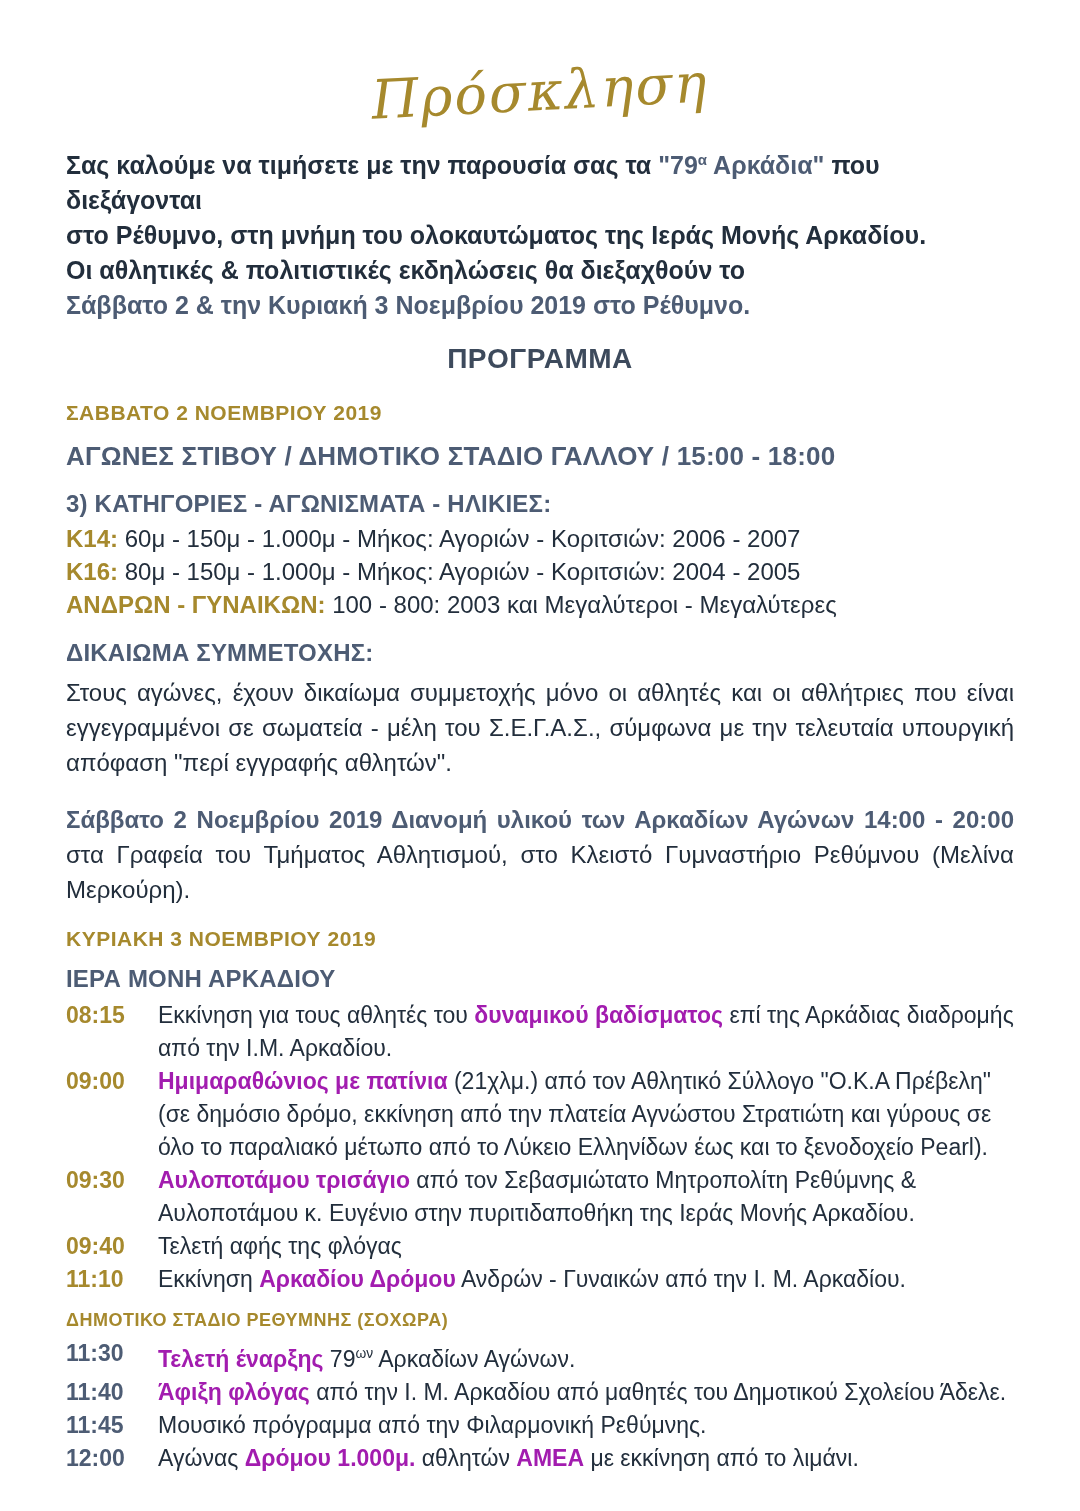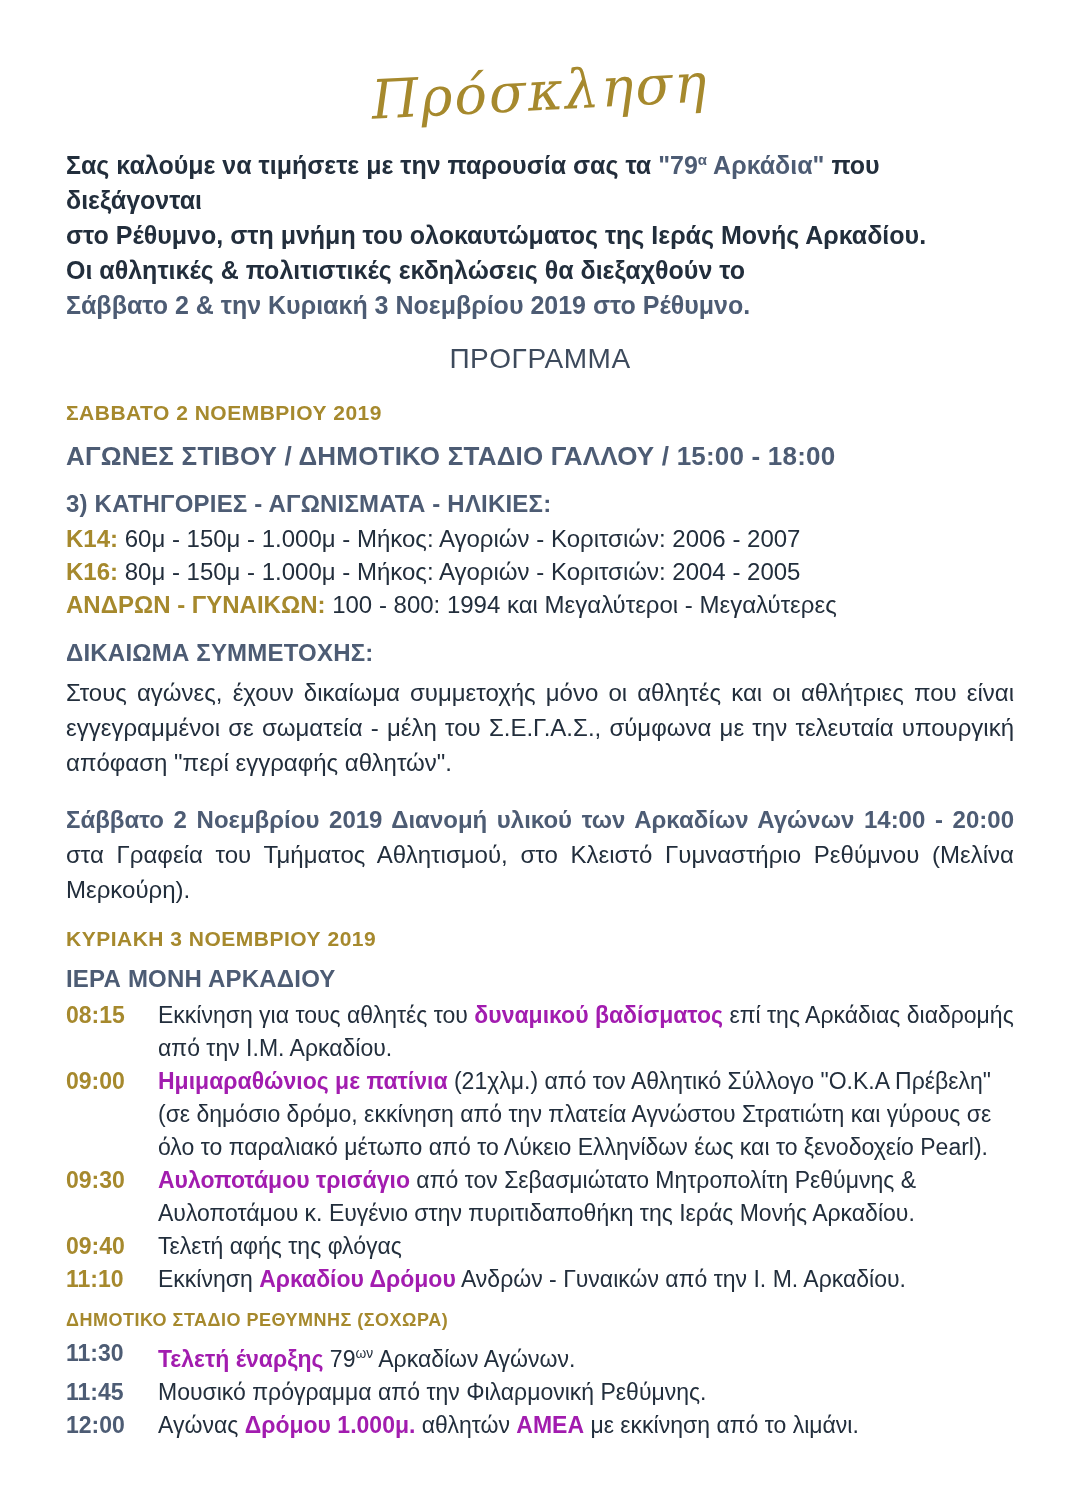--- a/index.html
+++ b/index.html
@@ -33,21 +33,21 @@
     line-height:35px;
     color:#222e3c;
     font-weight:bold;
   }
   .intro .hl { color:#4d5c74; }
   .intro .date-line { color:#4d5c74; }
 
   .h-program {
     margin-top:20px;
     text-align:center;
-    font-weight:normal;
+    font-weight:bold;
     font-size:28px;
     color:#3d4a5c;
     letter-spacing:0.5px;
   }
 
   .h-gold {
     margin-top:26px;
     color:#a6892d;
     font-weight:bold;
     font-size:21px;
@@ -102,21 +102,21 @@
 
     <div class="h-program">ΠΡΟΓΡΑΜΜΑ</div>
 
     <div class="h-gold">ΣΑΒΒΑΤΟ 2 ΝΟΕΜΒΡΙΟΥ 2019</div>
     <div class="h-slate">ΑΓΩΝΕΣ ΣΤΙΒΟΥ / ΔΗΜΟΤΙΚΟ ΣΤΑΔΙΟ ΓΑΛΛΟΥ / 15:00 - 18:00</div>
 
     <div class="h-slate h-slate-sm">3) ΚΑΤΗΓΟΡΙΕΣ - ΑΓΩΝΙΣΜΑΤΑ - ΗΛΙΚΙΕΣ:</div>
     <div class="cat-lines">
       <div class="cat-line"><span class="cat-label">Κ14:</span><span> 60μ - 150μ - 1.000μ - Μήκος: Αγοριών - Κοριτσιών: 2006 - 2007</span></div>
       <div class="cat-line"><span class="cat-label">Κ16:</span><span> 80μ - 150μ - 1.000μ - Μήκος: Αγοριών - Κοριτσιών: 2004 - 2005</span></div>
-      <div class="cat-line"><span class="cat-label">ΑΝΔΡΩΝ - ΓΥΝΑΙΚΩΝ:</span><span> 100 - 800: 1994 και Μεγαλύτεροι - Μεγαλύτερες</span></div>
+      <div class="cat-line"><span class="cat-label">ΑΝΔΡΩΝ - ΓΥΝΑΙΚΩΝ:</span><span> 100 - 800: 2003 και Μεγαλύτεροι - Μεγαλύτερες</span></div>
     </div>
 
     <div class="h-slate h-slate-sm">ΔΙΚΑΙΩΜΑ ΣΥΜΜΕΤΟΧΗΣ:</div>
     <div class="para">Στους αγώνες, έχουν δικαίωμα συμμετοχής μόνο οι αθλητές και οι αθλήτριες που είναι εγγεγραμμένοι σε σωματεία - μέλη του Σ.Ε.Γ.Α.Σ., σύμφωνα με την τελευταία υπουργική απόφαση "περί εγγραφής αθλητών".</div>
 
     <div class="para para-gap"><span class="bold-slate">Σάββατο 2 Νοεμβρίου 2019 Διανομή υλικού των Αρκαδίων Αγώνων 14:00 - 20:00</span><span> στα Γραφεία του Τμήματος Αθλητισμού, στο Κλειστό Γυμναστήριο Ρεθύμνου (Μελίνα Μερκούρη).</span></div>
 
     <div class="h-gold" style="margin-top:20px;">ΚΥΡΙΑΚΗ 3 ΝΟΕΜΒΡΙΟΥ 2019</div>
 
     <div class="h-slate h-slate-sm" style="margin-top:14px;">ΙΕΡΑ ΜΟΝΗ ΑΡΚΑΔΙΟΥ</div>
@@ -143,20 +143,24 @@
       </div>
     </div>
 
     <div class="h-gold" style="font-size:18px; margin-top:14px;">ΔΗΜΟΤΙΚΟ ΣΤΑΔΙΟ ΡΕΘΥΜΝΗΣ (ΣΟΧΩΡΑ)</div>
     <div class="schedule">
       <div class="sched-row">
         <span class="sched-time time-slate">11:30</span>
         <span class="sched-text"><span class="seg-b">Τελετή έναρξης</span><span>  79</span><sup>ων</sup><span> Αρκαδίων Αγώνων.</span></span>
       </div>
       <div class="sched-row">
+        <span class="sched-time time-slate">11:40</span>
+        <span class="sched-text"><span class="seg-b">Άφιξη φλόγας</span><span> από την Ι. Μ. Αρκαδίου από μαθητές του Δημοτικού Σχολείου Άδελε.</span></span>
+      </div>
+      <div class="sched-row">
         <span class="sched-time time-slate">11:45</span>
         <span class="sched-text"><span>Μουσικό πρόγραμμα από την Φιλαρμονική Ρεθύμνης.</span></span>
       </div>
       <div class="sched-row">
         <span class="sched-time time-slate">12:00</span>
         <span class="sched-text"><span>Αγώνας </span><span class="seg-b">Δρόμου 1.000μ.</span><span>  αθλητών </span><span class="seg-b">ΑΜΕΑ</span><span> με εκκίνηση από το λιμάνι.</span></span>
       </div>
 
     </div>
 

